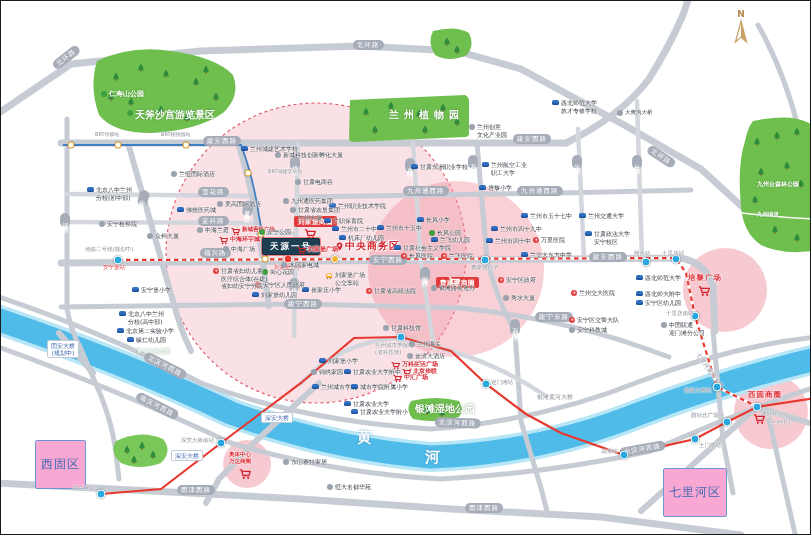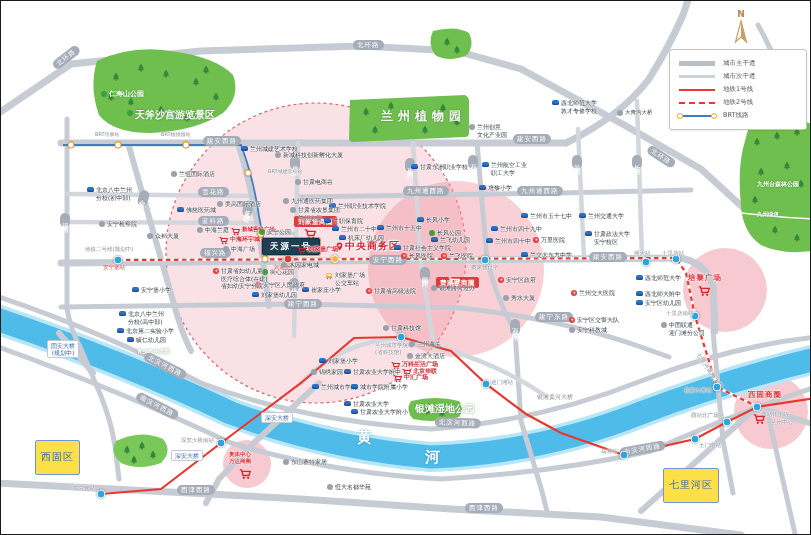--- a/index.html
+++ b/index.html
@@ -28,21 +28,21 @@
   .k-bigmall{color:#e03038;font-weight:bold;font-size:7.5px;letter-spacing:1px;}
   .k-bigmall2{color:#e03038;font-weight:bold;font-size:5.5px;text-align:center;}
   .k-cbd{color:#d5232d;font-weight:bold;font-size:10px;letter-spacing:1px;align-items:center;
          text-shadow:0 0 2px #fff,0 0 3px #fff,1px 1px 0 #fff,-1px -1px 0 #fff;}
   .k-project{background:#1e3f52;color:#fff;font-weight:bold;font-size:8.5px;letter-spacing:2px;
              padding:2px 7px;border-radius:2px;border:1px solid #16303f;box-shadow:0 0 0 1px rgba(224,58,58,.55);text-shadow:none;}
   .k-rbox,.k-rboxv{background:#a6adb8;color:#fff;font-size:6.5px;letter-spacing:1px;border-radius:5px;text-shadow:none;}
   .k-rbox{padding:1px 4px;}
   .k-rboxv{writing-mode:vertical-rl;padding:4px 1px;letter-spacing:2px;}
   .k-bluebox{background:#fff;color:#3c66b0;border:1px solid #c0c9d6;font-size:6px;padding:0.5px 3px;border-radius:2px;text-shadow:none;text-align:center;}
-  .k-district{background:#fde047;color:#3c66b0;border:1px solid #6e95d4;font-size:10px;letter-spacing:1px;padding:10px 5px;border-radius:2px;text-shadow:none;}
+  .k-district{background:#f9a8d4;color:#3c66b0;border:1px solid #6e95d4;font-size:12px;letter-spacing:1px;padding:16px 5px;border-radius:2px;text-shadow:none;}
   .k-park{color:#fff;font-weight:bold;text-shadow:0 0 2px rgba(30,90,30,.6);}
   .k-river{color:#fff;font-weight:bold;font-size:15px;text-shadow:0 0 2px rgba(40,120,170,.8);}
   .k-stlabel{font-size:5.5px;color:#8a8f98;}
   .k-redtiny{font-size:5.5px;color:#e03038;}
   .k-dot{width:7px;height:7px;border-radius:50%;background:#2aa7de;border:1.5px solid #fff;
          box-shadow:0 0 2px rgba(0,0,0,.45);transform:translate(-50%,-50%);}
   .k-dot.c-red{background:#e8382f;}
   .k-dot.c-bus{width:6px;height:6px;background:#f5b332;}
   .k-dot.c-brt{width:5px;height:5px;background:#fff;border:1.5px solid #f5a623;box-shadow:0 0 1px rgba(0,0,0,.35);}
   
@@ -198,21 +198,21 @@
         <span class="lines">
           <div>仁寿山公园</div>
         </span>
       </div>
       <div class="poi k-park" style="left: 126px; top: 108px; font-size: 10px;">
         <i class="ic ic-t"></i>
         <span class="lines">
           <div>天斧沙宫游览景区</div>
         </span>
       </div>
-      <div class="poi k-park" style="left: 380px; top: 108px; font-size: 12px; letter-spacing: 5px;">
+      <div class="poi k-park" style="left: 388px; top: 108px; font-size: 10px; letter-spacing: 5px;">
         <span class="lines">
           <div>兰州植物园</div>
         </span>
       </div>
       <div class="poi k-park" style="left: 756px; top: 179px; font-size: 6px;">
         <span class="lines">
           <div>九州台森林公园</div>
         </span>
       </div>
       <div class="poi k-park" style="left: 756px; top: 210px; font-size: 5.5px;">
@@ -1111,42 +1111,20 @@
         <svg class="ibus ic" viewBox="0 0 16 16">
           <use href="#sym-bus"></use>
         </svg>
         <span class="lines">
           <div>刘家堡广场</div>
           <div>公交车站</div>
         </span>
       </div>
     </div>
 
-  <div id="legend">
-    <div class="lrow">
-        <i class="sw sw-main"></i>
-        <span>城市主干道</span>
-      </div>
-    <div class="lrow">
-        <i class="sw sw-sub"></i>
-        <span>城市次干道</span>
-      </div>
-    <div class="lrow">
-        <i class="sw sw-m1"></i>
-        <span>地铁1号线</span>
-      </div>
-    <div class="lrow">
-        <i class="sw sw-m2"></i>
-        <span>地铁2号线</span>
-      </div>
-    <div class="lrow">
-        <i class="sw sw-brt"></i>
-        <span>BRT线路</span>
-      </div>
-  </div>
 
   <div id="compass">
     <span class="n">N</span>
     <svg width="24" height="28" viewBox="-8 -14 16 28">
       <path d="M0,-12 L5.5,9 L0,4 L-5.5,9 Z" fill="#fff" stroke="#c9a063" stroke-width="1.2"></path>
       <path d="M0,-12 L5.5,9 L0,4 Z" fill="#c9a063"></path>
     </svg>
   </div>
 
 </div>

